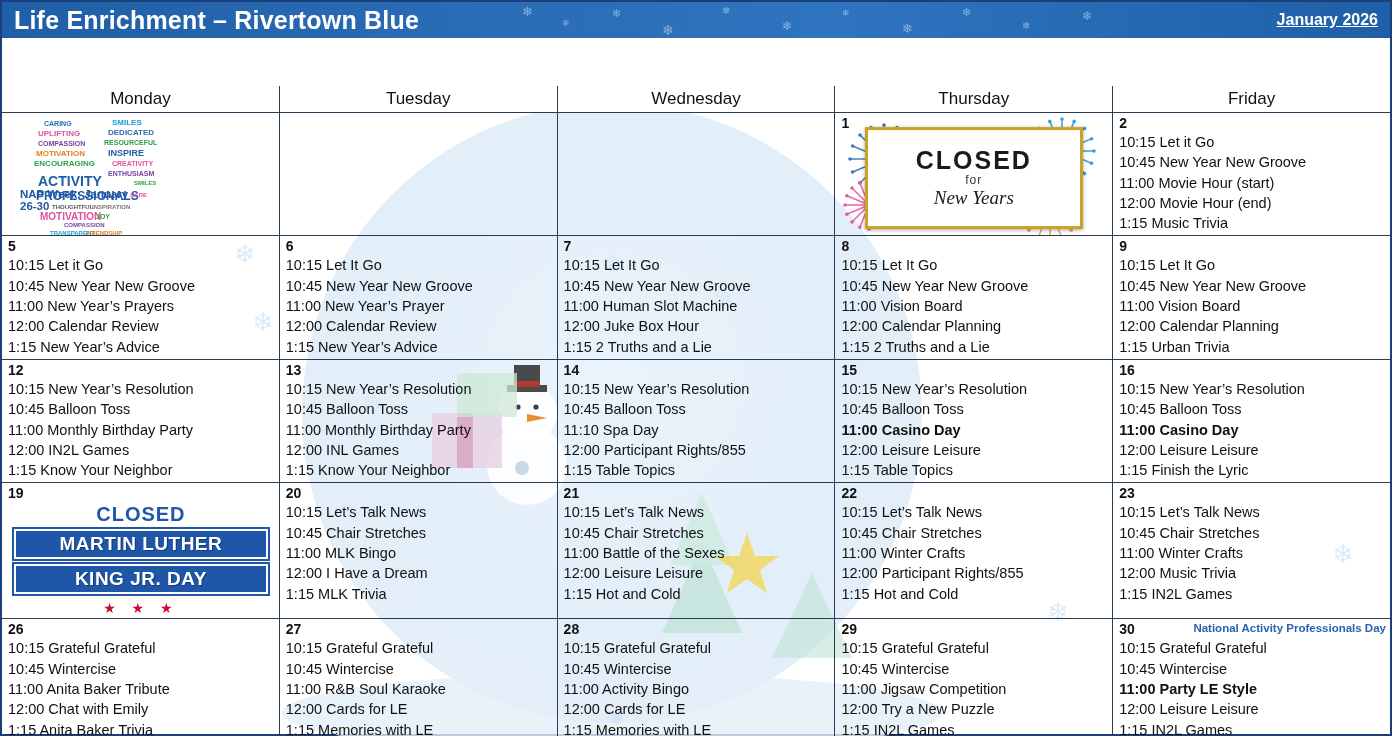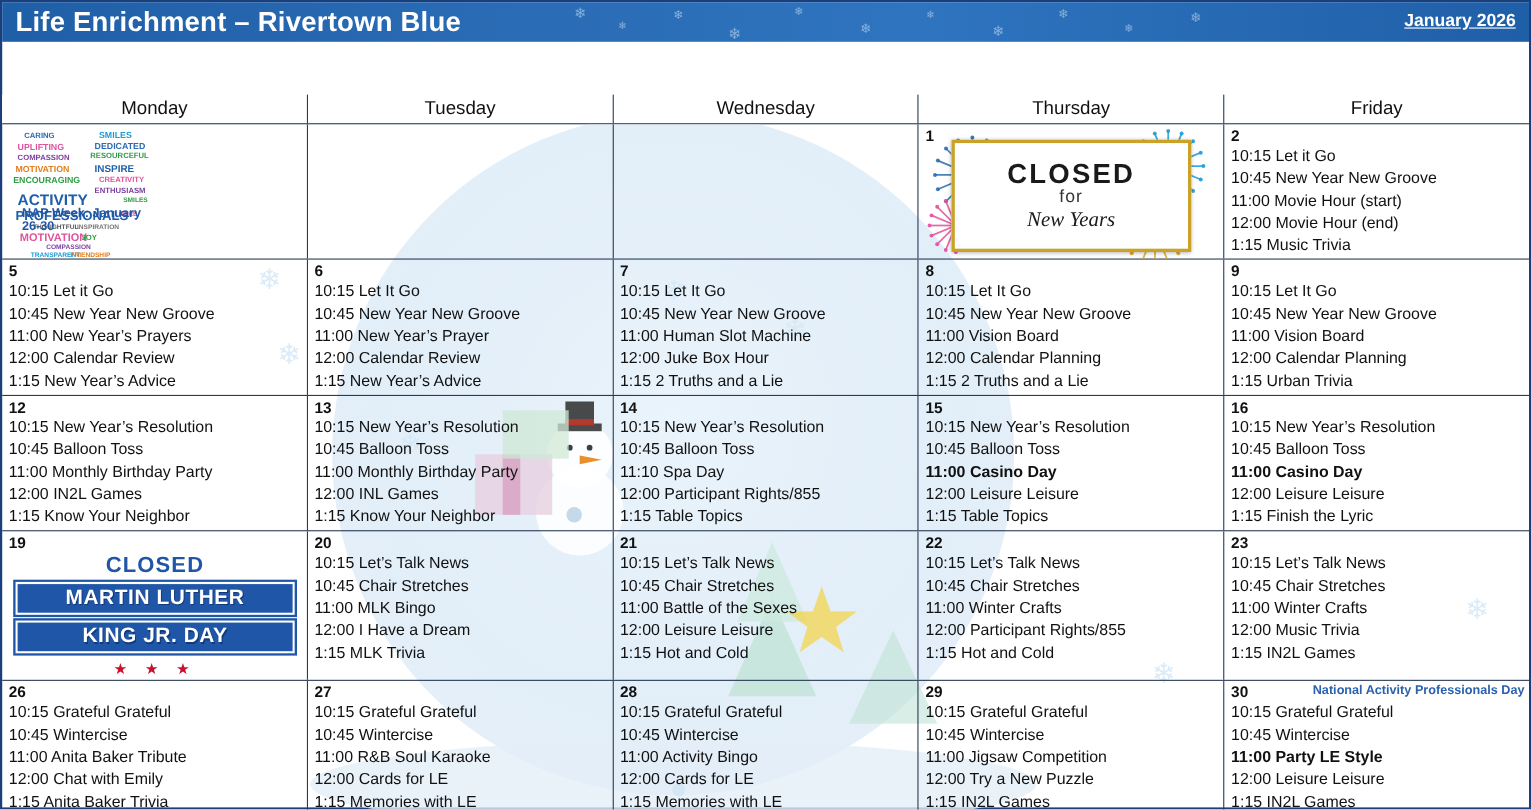--- a/index.html
+++ b/index.html
@@ -139,20 +139,21 @@
     width: 132px;
     height: 110px;
     position: relative;
     margin: 2px 0 0 4px;
   }
   .wc-t {
     position: absolute;
     font-weight: bold;
     white-space: nowrap;
     line-height: 1;
+    margin-left: 22px;
   }
   .nap-week {
     position: absolute;
     left: 8px;
     bottom: 16px;
     font-size: 11.5px;
     font-weight: bold;
     color: #2257a5;
   }
   
@@ -173,21 +174,21 @@
     z-index: 3;
   }
   .closed-card .l1 {
     font-size: 25px;
     font-weight: bold;
     letter-spacing: 2px;
     color: #1a1a1a;
     line-height: 1.05;
   }
   .closed-card .l2 {
-    font-size: 16px;
+    font-size: 12px;
     color: #333;
     letter-spacing: 1px;
   }
   .closed-card .l3 {
     font-family: Liberation Serif, serif;
     font-size: 19px;
     font-style: italic;
     color: #1a1a1a;
   }
   .firework {

